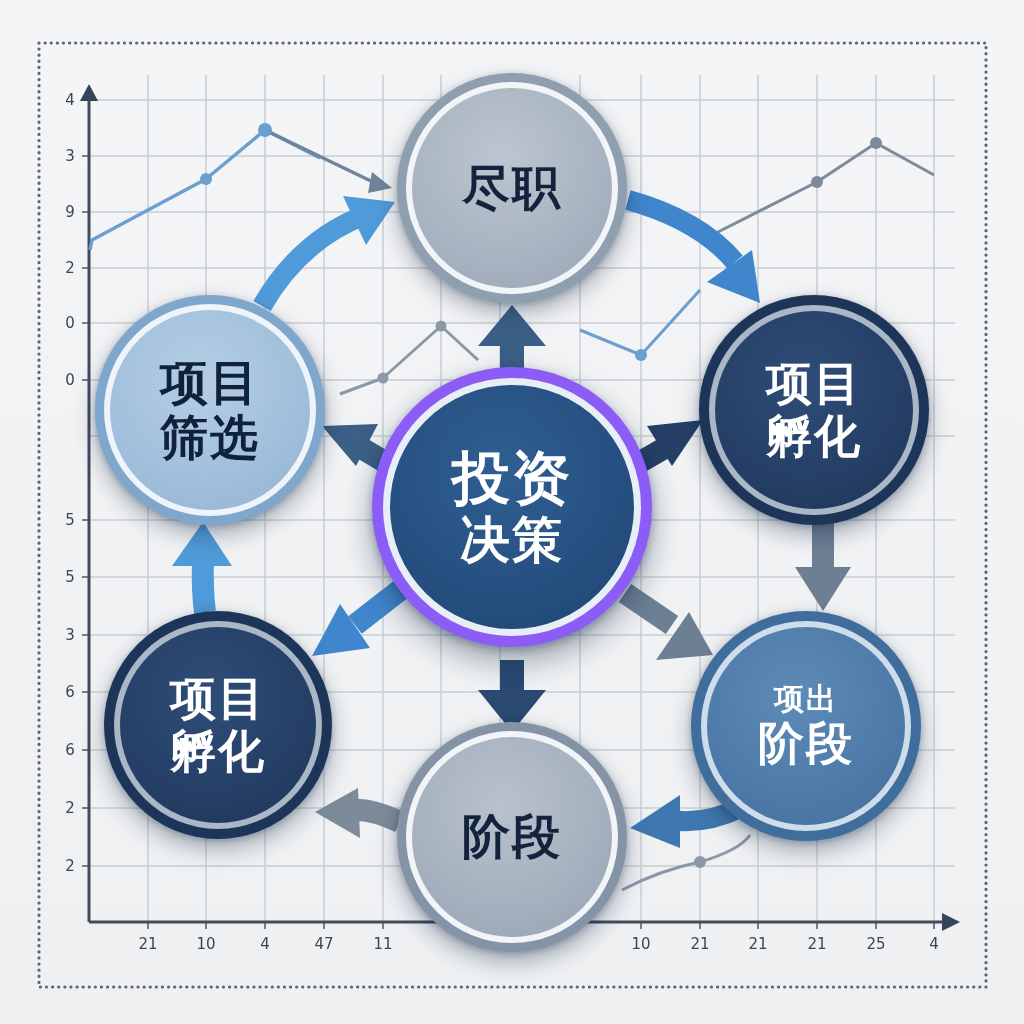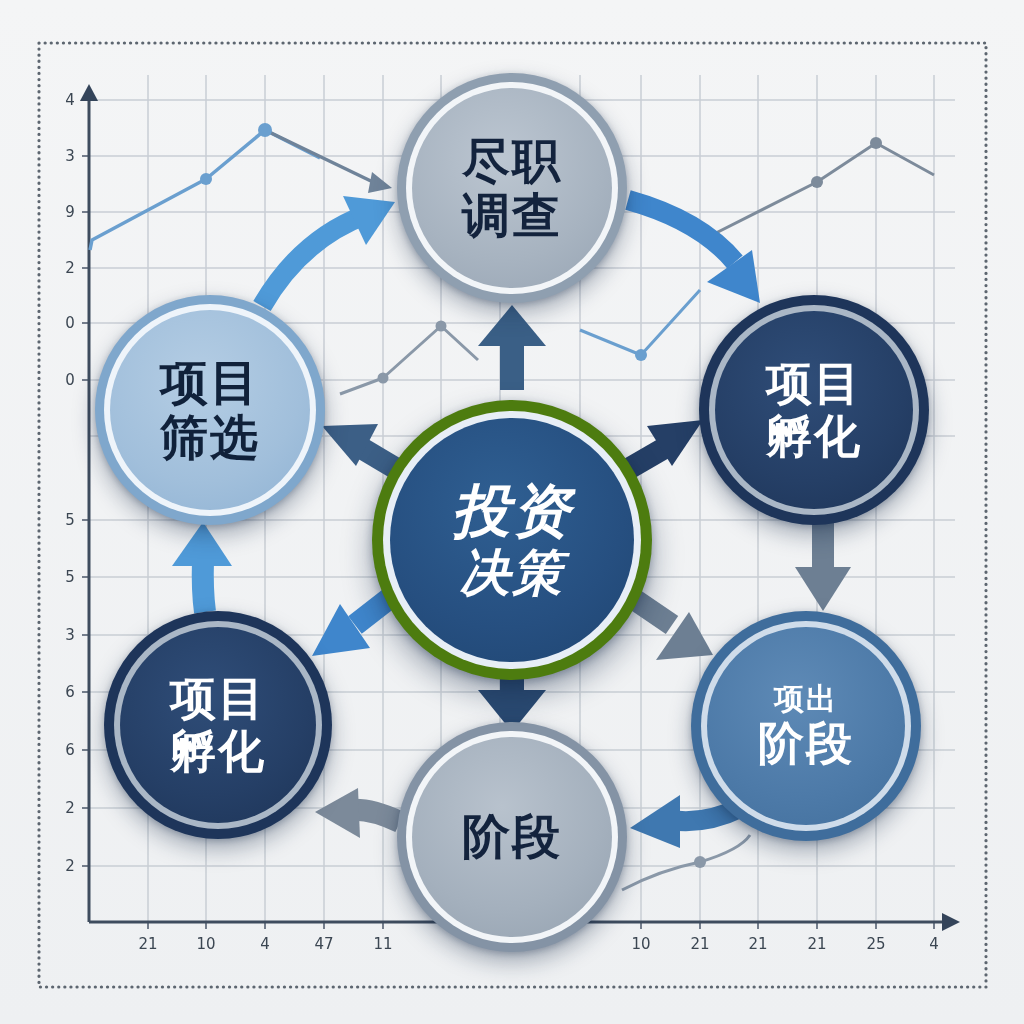--- a/index.html
+++ b/index.html
@@ -216,21 +216,20 @@
     <span class="tick-label" style="left:758px;top:944px">21</span>
     <span class="tick-label" style="left:817px;top:944px">21</span>
     <span class="tick-label" style="left:876px;top:944px">25</span>
     <span class="tick-label" style="left:934px;top:944px">4</span>
   </div>
 
   <div class="node" style="left:397px;top:73px;width:230px;height:230px;background:#8f9fb0;">
     <div class="inner" style="left:9px;top:9px;width:212px;height:212px;background:#f2f5f8;"></div>
     <div class="inner" style="left:15px;top:15px;width:200px;height:200px;background:radial-gradient(circle at 45% 35%, #bcc6d1 0%, #a7b3c0 60%, #97a4b3 100%);">
       <div class="label-line" style="font-size:48px;color:#13233d;">尽职</div>
-      <div class="label-line" style="font-size:48px;color:#13233d;">调查</div>
     </div>
   </div>
 
   <div class="node" style="left:95px;top:295px;width:230px;height:230px;background:#7fa7cc;">
     <div class="inner" style="left:9px;top:9px;width:212px;height:212px;background:#eef4fa;"></div>
     <div class="inner" style="left:15px;top:15px;width:200px;height:200px;background:radial-gradient(circle at 45% 35%, #b4cde4 0%, #a1bfdb 60%, #8fb2d3 100%);">
       <div class="label-line" style="font-size:48px;color:#10213a;">项目</div>
       <div class="label-line" style="font-size:48px;color:#10213a;">筛选</div>
     </div>
   </div>
@@ -259,20 +258,20 @@
   </div>
 
   <div class="node" style="left:104px;top:611px;width:228px;height:228px;background:#1e355a;">
     <div class="inner" style="left:10px;top:10px;width:208px;height:208px;background:#aab7c6;"></div>
     <div class="inner" style="left:16px;top:16px;width:196px;height:196px;background:radial-gradient(circle at 45% 35%, #2f4d78 0%, #253f66 60%, #1d3457 100%);">
       <div class="label-line" style="font-size:46px;color:#ffffff;">项目</div>
       <div class="label-line" style="font-size:46px;color:#ffffff;">孵化</div>
     </div>
   </div>
 
-  <div class="node" style="left:372px;top:400px;width:280px;height:280px;background:#4d7c0f;box-shadow:0 14px 30px rgba(20,40,70,0.4),0 3px 8px rgba(20,40,70,0.3);font-style:italic;">
+  <div class="node" style="left:372px;top:367px;width:280px;height:280px;background:#8b5cf6;box-shadow:0 14px 30px rgba(20,40,70,0.4),0 3px 8px rgba(20,40,70,0.3);">
     <div class="inner" style="left:11px;top:11px;width:258px;height:258px;background:#e7eef6;"></div>
     <div class="inner" style="left:18px;top:18px;width:244px;height:244px;background:radial-gradient(circle at 45% 35%, #2f5f92 0%, #264f80 60%, #1f4571 100%);">
       <div class="label-line" style="font-size:58px;color:#ffffff;">投资</div>
       <div class="label-line" style="font-size:50px;color:#ffffff;">决策</div>
     </div>
   </div>
 </div>
 
 </body></html>

